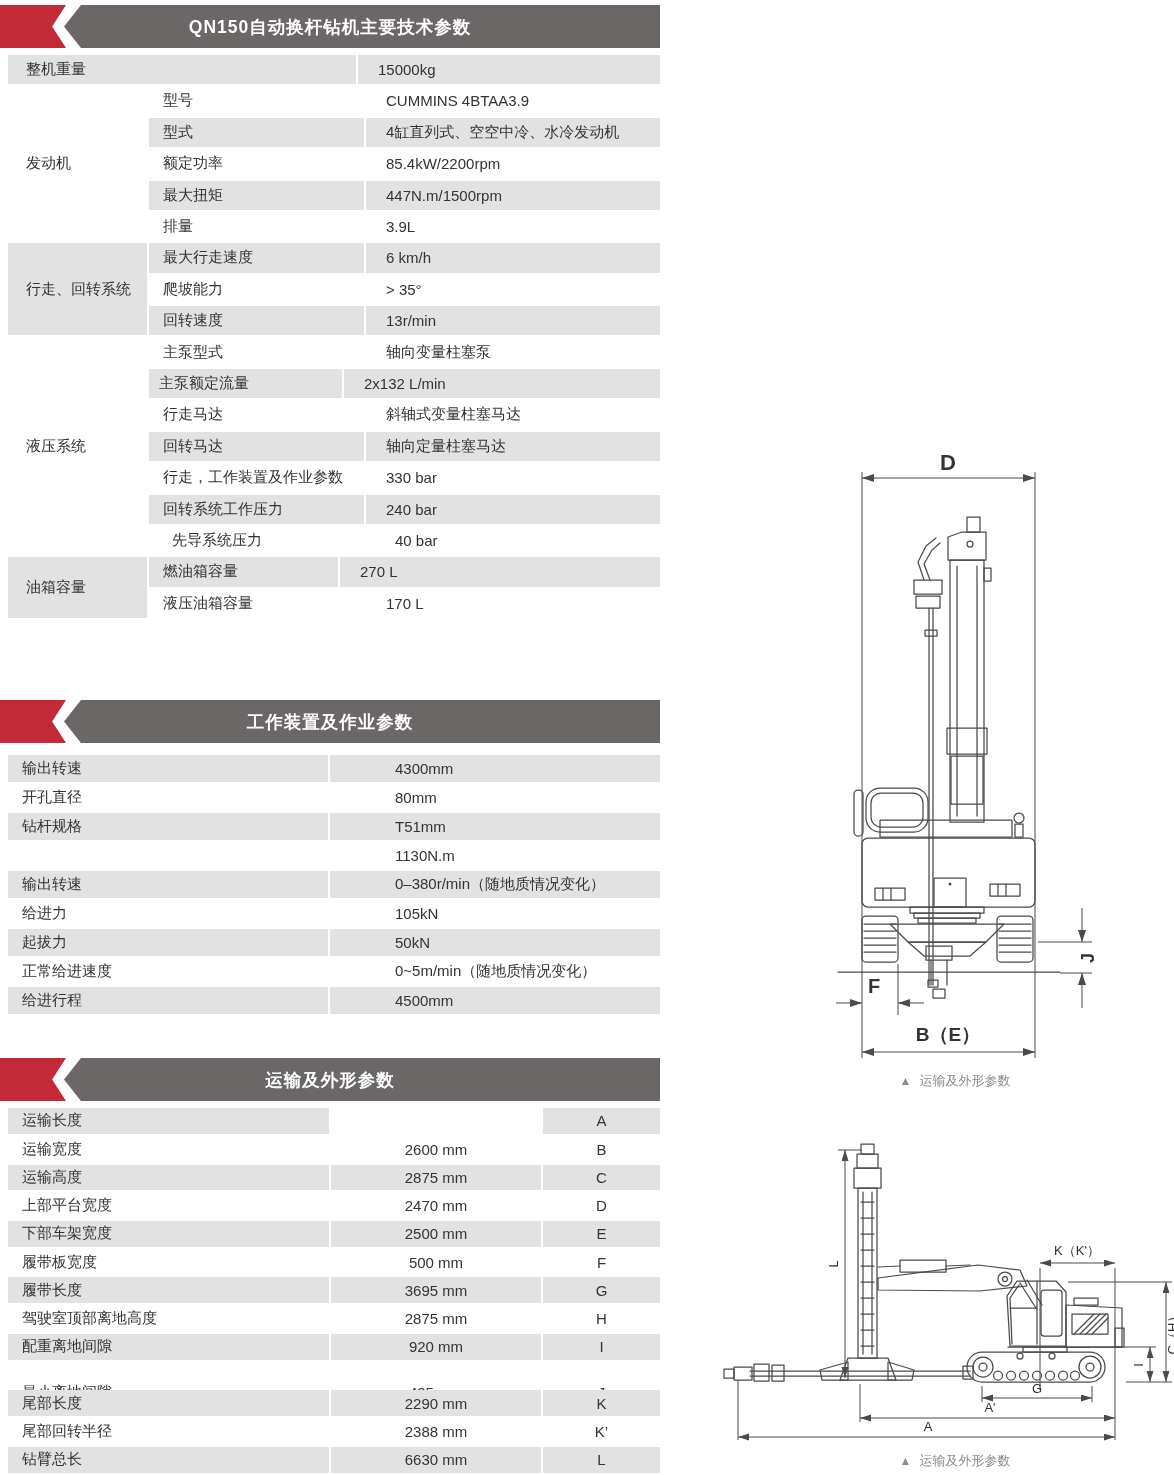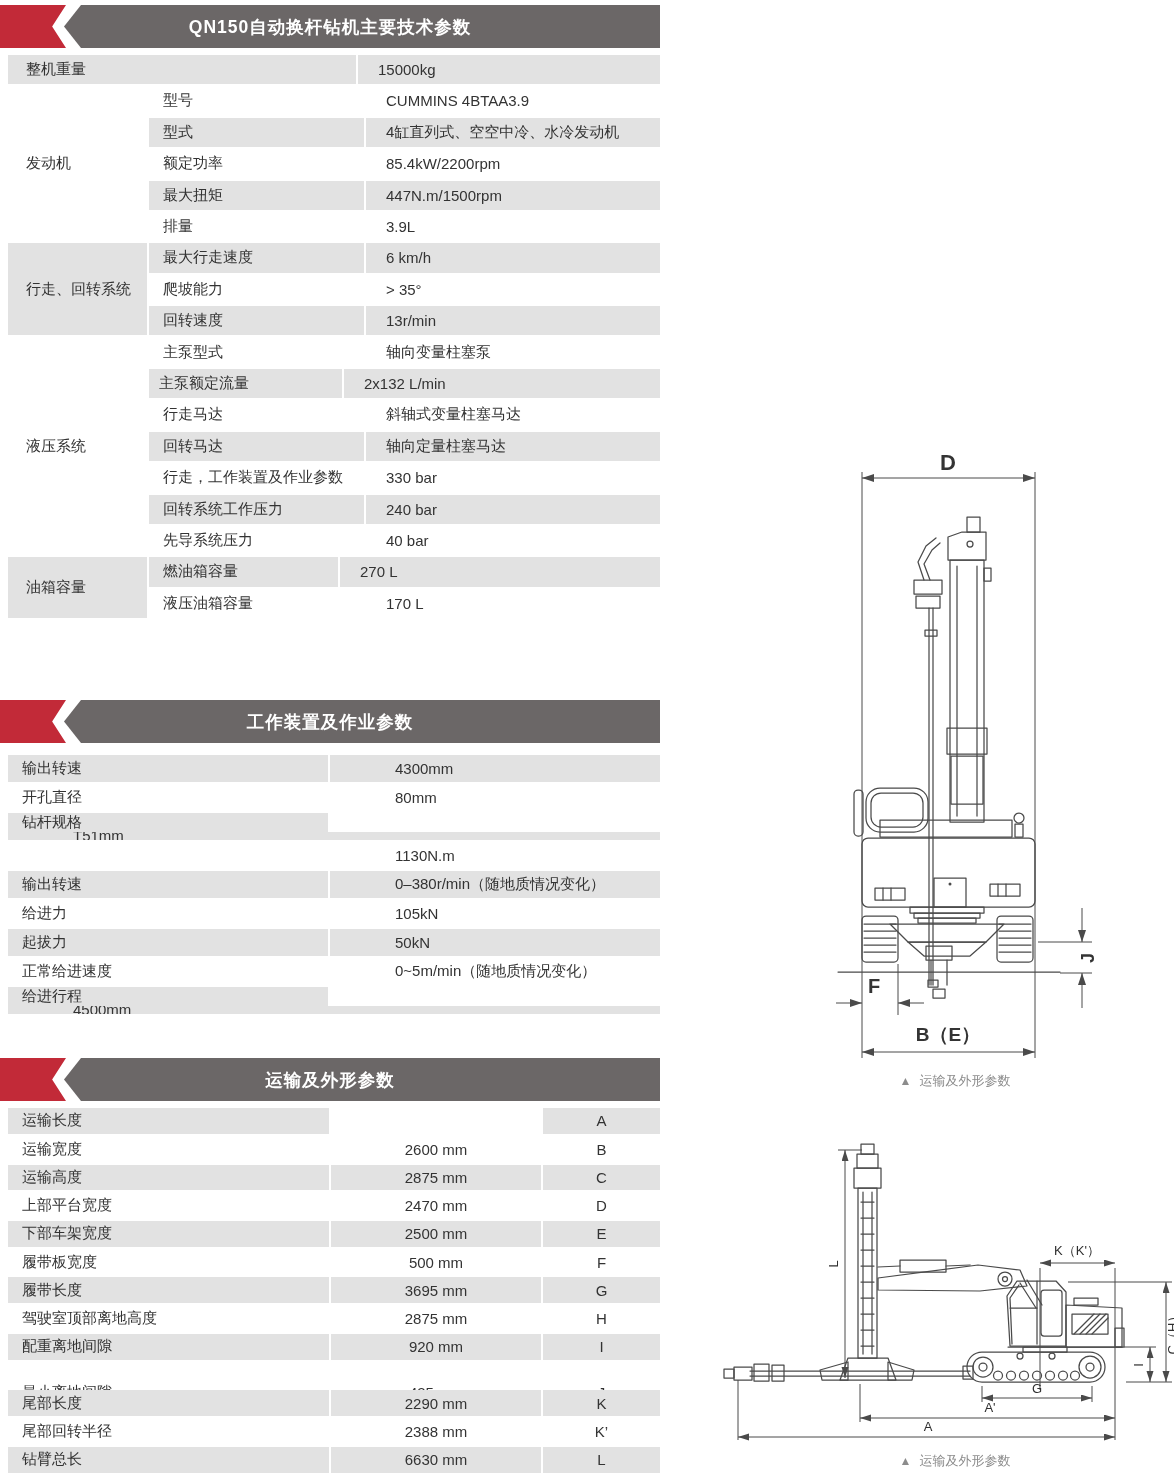--- a/index.html
+++ b/index.html
@@ -112,21 +112,21 @@
     <div style="position: absolute; top: 408.2px; height: 29.2px; left: 141px; right: 0px; display: flex;">
       <div class="cell" style="width: 215px; padding-left: 14px; background: rgb(255, 255, 255); flex: 0 0 auto;">行走，工作装置及作业参数</div>
       <div style="width: 2px; flex: 0 0 auto;"></div>
       <div class="cell" style="flex: 1 1 0%; padding-left: 20px; background: rgb(255, 255, 255);">330 bar</div>
     </div>
     <div style="position: absolute; top: 439.6px; height: 29.2px; left: 141px; right: 0px; display: flex;">
       <div class="cell" style="width: 215px; padding-left: 14px; background: var(--row-gray); flex: 0 0 auto;">回转系统工作压力</div>
       <div style="width: 2px; flex: 0 0 auto;"></div>
       <div class="cell" style="flex: 1 1 0%; padding-left: 20px; background: var(--row-gray);">240 bar</div>
     </div>
-    <div style="position: absolute; top: 471px; height: 29.2px; left: 141px; right: 0px; display: flex;">
+    <div style="position: absolute; top: 471px; height: 29.2px; left: 150px; right: 0px; display: flex;">
       <div class="cell" style="width: 215px; padding-left: 14px; background: rgb(255, 255, 255); flex: 0 0 auto;">先导系统压力</div>
       <div style="width: 2px; flex: 0 0 auto;"></div>
       <div class="cell" style="flex: 1 1 0%; padding-left: 20px; background: rgb(255, 255, 255);">40 bar</div>
     </div>
     <div style="position: absolute; top: 502.4px; height: 29.2px; left: 141px; right: 0px; display: flex;">
       <div class="cell" style="width: 189px; padding-left: 14px; background: var(--row-gray); flex: 0 0 auto;">燃油箱容量</div>
       <div style="width: 2px; flex: 0 0 auto;"></div>
       <div class="cell" style="flex: 1 1 0%; padding-left: 20px; background: var(--row-gray);">270 L</div>
     </div>
     <div style="position: absolute; top: 533.8px; height: 29.2px; left: 141px; right: 0px; display: flex;">
@@ -143,21 +143,21 @@
     <div style="position: absolute; top: 0px; height: 26.8px; left: 0px; right: 0px; display: flex;">
       <div class="cell" style="width: 320px; padding-left: 14px; background: var(--row-gray); flex: 0 0 auto;">输出转速</div>
       <div style="width: 2px; flex: 0 0 auto;"></div>
       <div class="cell" style="flex: 1 1 0%; padding-left: 65px; background: var(--row-gray);">4300mm</div>
     </div>
     <div style="position: absolute; top: 29px; height: 26.8px; left: 0px; right: 0px; display: flex;">
       <div class="cell" style="width: 320px; padding-left: 14px; background: rgb(255, 255, 255); flex: 0 0 auto;">开孔直径</div>
       <div style="width: 2px; flex: 0 0 auto;"></div>
       <div class="cell" style="flex: 1 1 0%; padding-left: 65px; background: rgb(255, 255, 255);">80mm</div>
     </div>
-    <div style="position: absolute; top: 58px; height: 26.8px; left: 0px; right: 0px; display: flex; flex-direction: column;">
+    <div style="position: absolute; top: 58px; height: 26.8px; left: 0px; right: 0px; display: flex;">
       <div class="cell" style="width: 320px; padding-left: 14px; background: var(--row-gray); flex: 0 0 auto;">钻杆规格</div>
       <div style="width: 2px; flex: 0 0 auto;"></div>
       <div class="cell" style="flex: 1 1 0%; padding-left: 65px; background: var(--row-gray);">T51mm</div>
     </div>
     <div style="position: absolute; top: 87px; height: 26.8px; left: 0px; right: 0px; display: flex;">
       <div class="cell" style="width: 320px; padding-left: 14px; background: #f9a8d4; flex: 0 0 auto; margin-top: 29px;">输出扭矩</div>
       <div style="width: 2px; flex: 0 0 auto;"></div>
       <div class="cell" style="flex: 1 1 0%; padding-left: 65px; background: rgb(255, 255, 255);">1130N.m</div>
     </div>
     <div style="position: absolute; top: 116px; height: 26.8px; left: 0px; right: 0px; display: flex;">
@@ -173,21 +173,21 @@
     <div style="position: absolute; top: 174px; height: 26.8px; left: 0px; right: 0px; display: flex;">
       <div class="cell" style="width: 320px; padding-left: 14px; background: var(--row-gray); flex: 0 0 auto;">起拔力</div>
       <div style="width: 2px; flex: 0 0 auto;"></div>
       <div class="cell" style="flex: 1 1 0%; padding-left: 65px; background: var(--row-gray);">50kN</div>
     </div>
     <div style="position: absolute; top: 203px; height: 26.8px; left: 0px; right: 0px; display: flex;">
       <div class="cell" style="width: 320px; padding-left: 14px; background: rgb(255, 255, 255); flex: 0 0 auto;">正常给进速度</div>
       <div style="width: 2px; flex: 0 0 auto;"></div>
       <div class="cell" style="flex: 1 1 0%; padding-left: 65px; background: rgb(255, 255, 255);">0~5m/min（随地质情况变化）</div>
     </div>
-    <div style="position: absolute; top: 232px; height: 26.8px; left: 0px; right: 0px; display: flex; flex-direction: column;">
+    <div style="position: absolute; top: 232px; height: 26.8px; left: 0px; right: 0px; display: flex;">
       <div class="cell" style="width: 320px; padding-left: 14px; background: var(--row-gray); flex: 0 0 auto;">给进行程</div>
       <div style="width: 2px; flex: 0 0 auto;"></div>
       <div class="cell" style="flex: 1 1 0%; padding-left: 65px; background: var(--row-gray);">4500mm</div>
     </div>
   </div>
 <div class="tbl" style="top:1108px;height:368px">
     <div style="position: absolute; top: 0px; height: 25.9px; left: 0px; right: 0px; display: flex;">
       <div class="cell" style="width: 321px; padding-left: 14px; background: var(--row-gray); flex: 0 0 auto;">运输长度</div>
       <div style="width: 2px; flex: 0 0 auto;"></div>
       <div class="cell" style="width: 210px; justify-content: center; background: var(--row-gray); flex: 0 0 auto; margin-top: 48px;">11030 mm</div>

